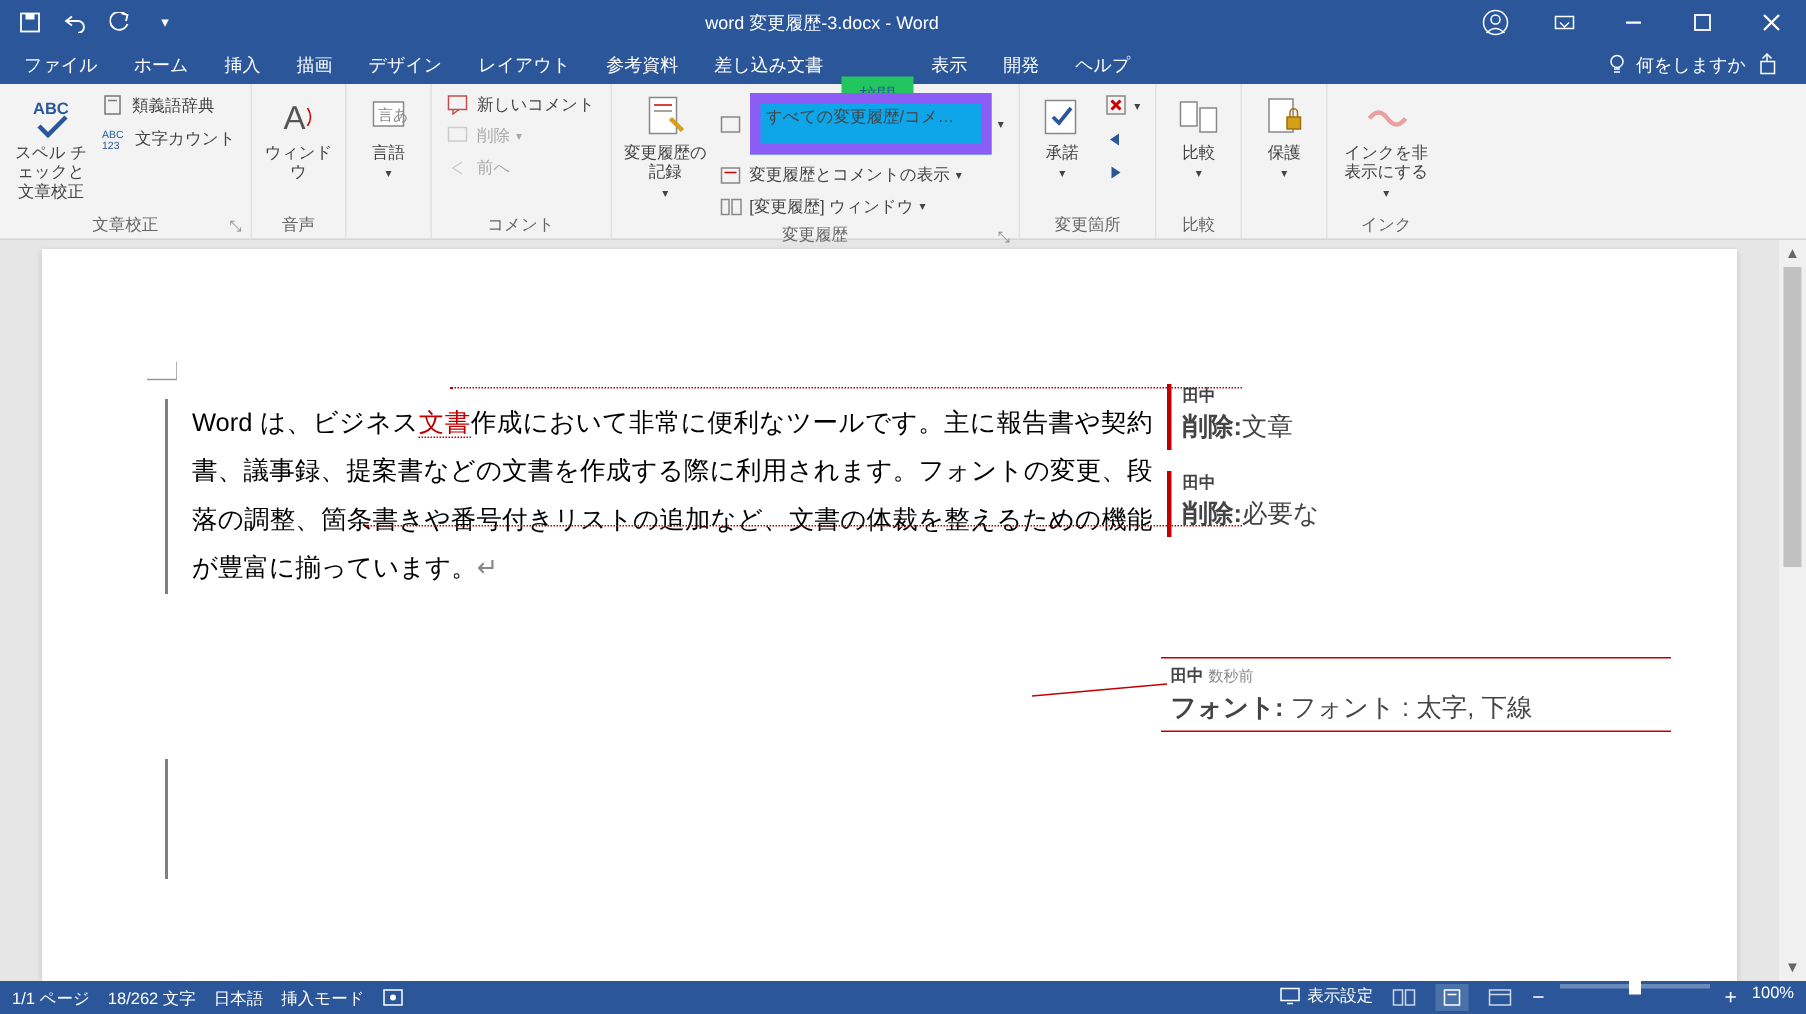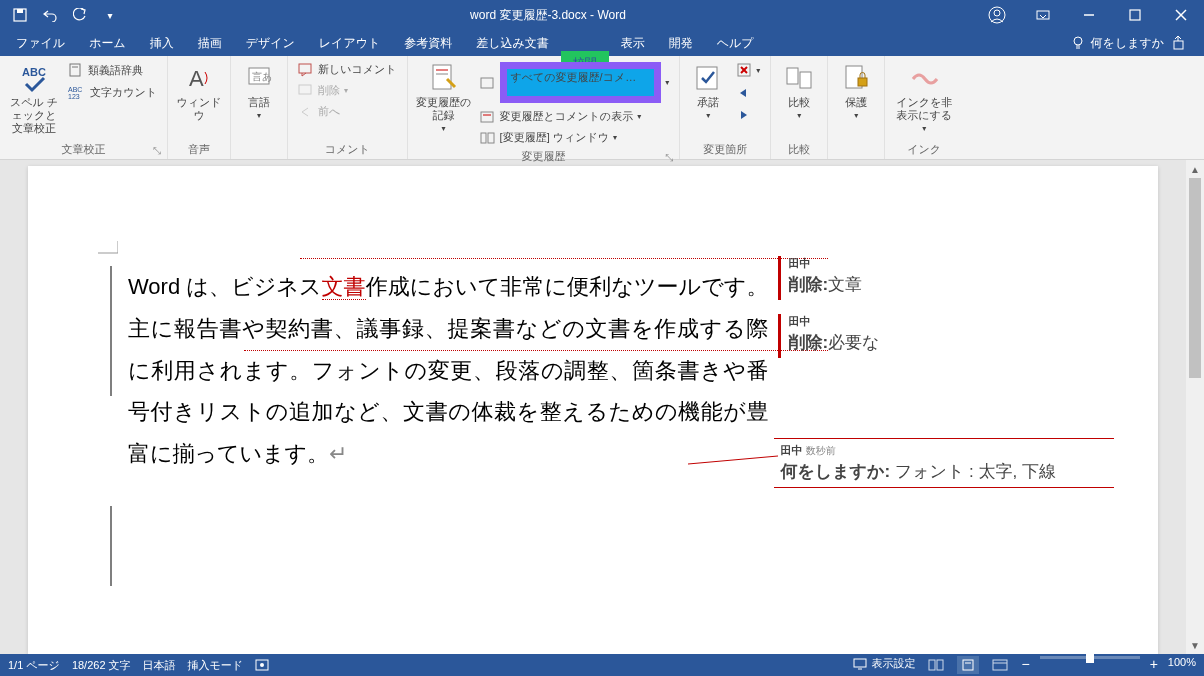--- a/index.html
+++ b/index.html
@@ -29,21 +29,21 @@
 .ribbon-btn-lg { display: flex; flex-direction: column; align-items: center; justify-content: flex-start; width: 56px; padding: 2px; font-size: 11px; color: #444; text-align: center; line-height: 1.2; gap: 2px; }
 .ribbon-btn-lg .icon { height: 32px; display: flex; align-items: center; justify-content: center; }
 .ribbon-btn-sm { display: flex; align-items: center; gap: 4px; font-size: 11px; color: #444; padding: 2px 4px; white-space: nowrap; }
 .ribbon-col { display: flex; flex-direction: column; gap: 2px; }
 .disabled { color: #aaa; }
 
 
 .doc-area { display: flex; height: calc(676px - 30px - 26px - 104px - 22px); background: #e6e6e6; }
 .doc-scroll { flex: 1; display: flex; justify-content: center; overflow: hidden; position: relative; }
 .page { background: #fff; width: 1130px; margin-top: 6px; box-shadow: 0 1px 4px rgba(0,0,0,0.15); position: relative; padding: 100px 60px 40px 100px; display: flex; }
-.page-body { width: 680px; font-family: "Yu Mincho", serif; font-size: 22px; line-height: 1.9; color: #000; position: relative; }
+.page-body { width: 680px; font-family: "Yu Mincho", serif; font-size: 17px; line-height: 1.9; color: #000; position: relative; }
 .change-bar { position: absolute; left: -18px; width: 2px; background: #7f7f7f; }
 .page-body p { margin-bottom: 18px; text-align: justify; }
 .tracked-replace { color: #c00000; border-bottom: 1px dotted #c00000; }
 .dotted-line { border-top: 1px dotted #c00000; position: absolute; height: 1px; }
 .highlight { background: #d9d9d9; text-decoration: underline; font-weight: bold; }
 .para-mark { color: #888; }
 
 
 .revision-margin { width: 350px; position: relative; font-size: 12px; }
 .balloon { position: absolute; left: 20px; }
@@ -408,21 +408,21 @@
         <div class="balloon-bar" style="top:48px;height:44px;"></div>
         <div class="balloon" style="top:48px;">
           <div class="author">田中</div>
           <div class="content"><span class="label">削除:</span><span>必要な</span></div>
         </div>
         <svg style="position:absolute;left:-80px;top:188px;" width="90" height="12">
             <line x1="0" y1="10" x2="90" y2="2" stroke="#c00000"></line>
           </svg>
         <div class="balloon format" style="top:172px;left:6px;">
           <div><span class="author">田中</span> <span style="color:#888;font-size:10px;">数秒前</span></div>
-          <div class="content"><span class="label">何をしますか:</span> <span>フォント : 太字, 下線</span></div>
+          <div class="content"><span class="label">フォント:</span> <span>フォント : 太字, 下線</span></div>
         </div>
       </div>
     </div>
   </div>
   <div class="vscroll">
     <div class="arrow">▲</div>
     <div class="track">
         <div class="thumb"></div>
       </div>
     <div class="arrow">▼</div>

